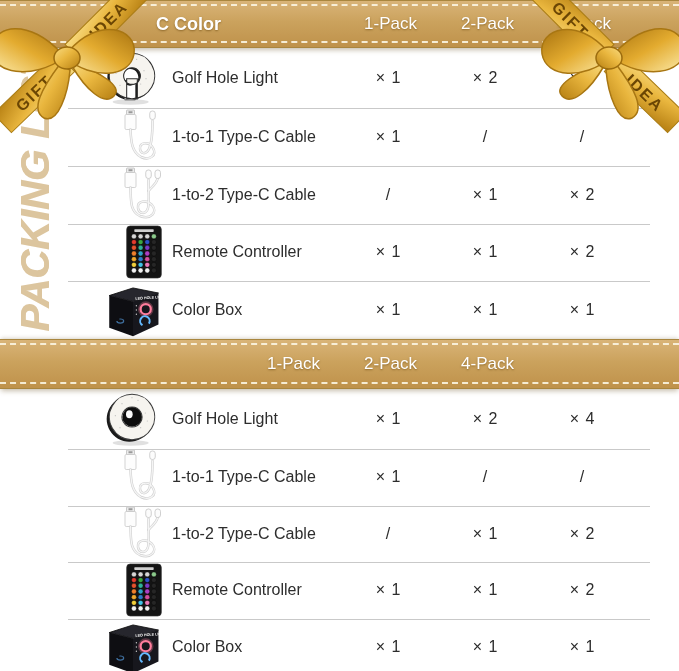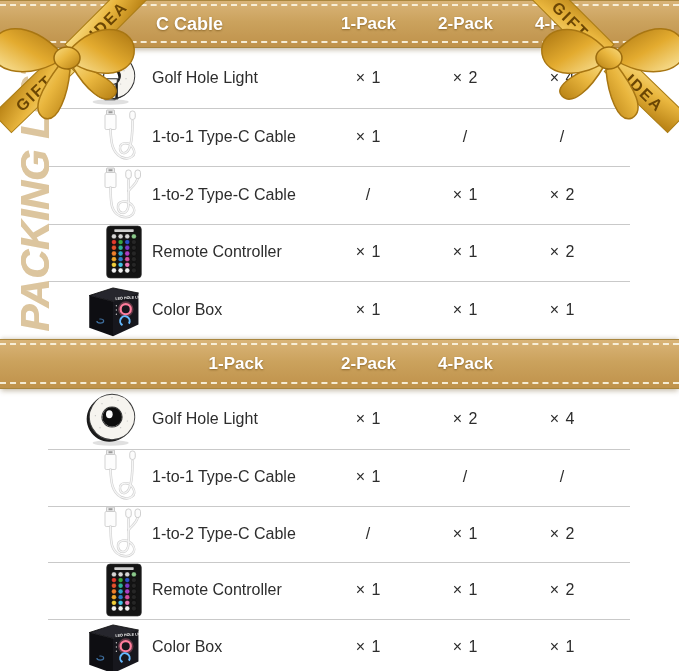--- a/index.html
+++ b/index.html
@@ -12,25 +12,25 @@
         border-top:1px solid #a9863f;border-bottom:1px solid #a9863f;
         box-shadow:0 3px 5px -1px rgba(96,72,24,.35), 0 -2px 4px -1px rgba(96,72,24,.22);}
   .band::before,.band::after{content:"";position:absolute;left:0;right:0;
         border-top:2px dashed rgba(250,243,224,.92);z-index:0;}
   .band::before{top:3px;}
   .band::after{bottom:4px;}
   .band-grid{position:relative;z-index:1;height:100%;display:grid;
         grid-template-columns:152px 168px 97px 97px 97px;align-items:center;}
   .shape-label{font-size:18px;font-weight:bold;color:#ffffff;
         text-shadow:0 1px 2px rgba(92,60,8,.55);padding-left:4px;}
-  .col-h{font-size:17px;font-weight:bold;color:#ffffff;text-align:center;
+  .col-h{font-size:17px;font-weight:normal;color:#ffffff;text-align:right;
         text-shadow:0 1px 2px rgba(92,60,8,.55);}
 
   
-  .rows{display:flex;flex-direction:column;background:#ffffff;}
+  .rows{display:flex;flex-direction:column;background:#ffffff;padding-left:20px;}
   .section-1 .rows{height:291px;}
   .section-2 .rows{height:286px;}
   .row{flex:1;position:relative;display:grid;
        grid-template-columns:152px 168px 97px 97px 97px;align-items:center;}
   .row + .row::before{content:"";position:absolute;top:0;left:48px;width:582px;height:1px;
        background:#c9c9c9;}
   .icon-cell{display:flex;justify-content:flex-end;align-items:center;
        padding-right:8px;height:100%;}
   .name-cell{font-size:16px;color:#2d2d2d;}
   .val{font-size:16px;color:#2d2d2d;text-align:center;letter-spacing:1px;}
@@ -181,21 +181,21 @@
   </defs>
 </svg>
 
 <div class="page">
 <div class="sections">
 
   <section class="section-1">
     <header class="band">
       <div class="band-grid">
         <span></span>
-        <span class="shape-label">C Cable</span>
+        <span class="shape-label">C Color</span>
         <span class="col-h">1-Pack</span>
         <span class="col-h">2-Pack</span>
         <span class="col-h">4-Pack</span>
       </div>
     </header>
 
     <div class="rows">
       <div class="row">
         <div class="icon-cell">
           <svg width="64" height="60" viewBox="0 0 90 90">

